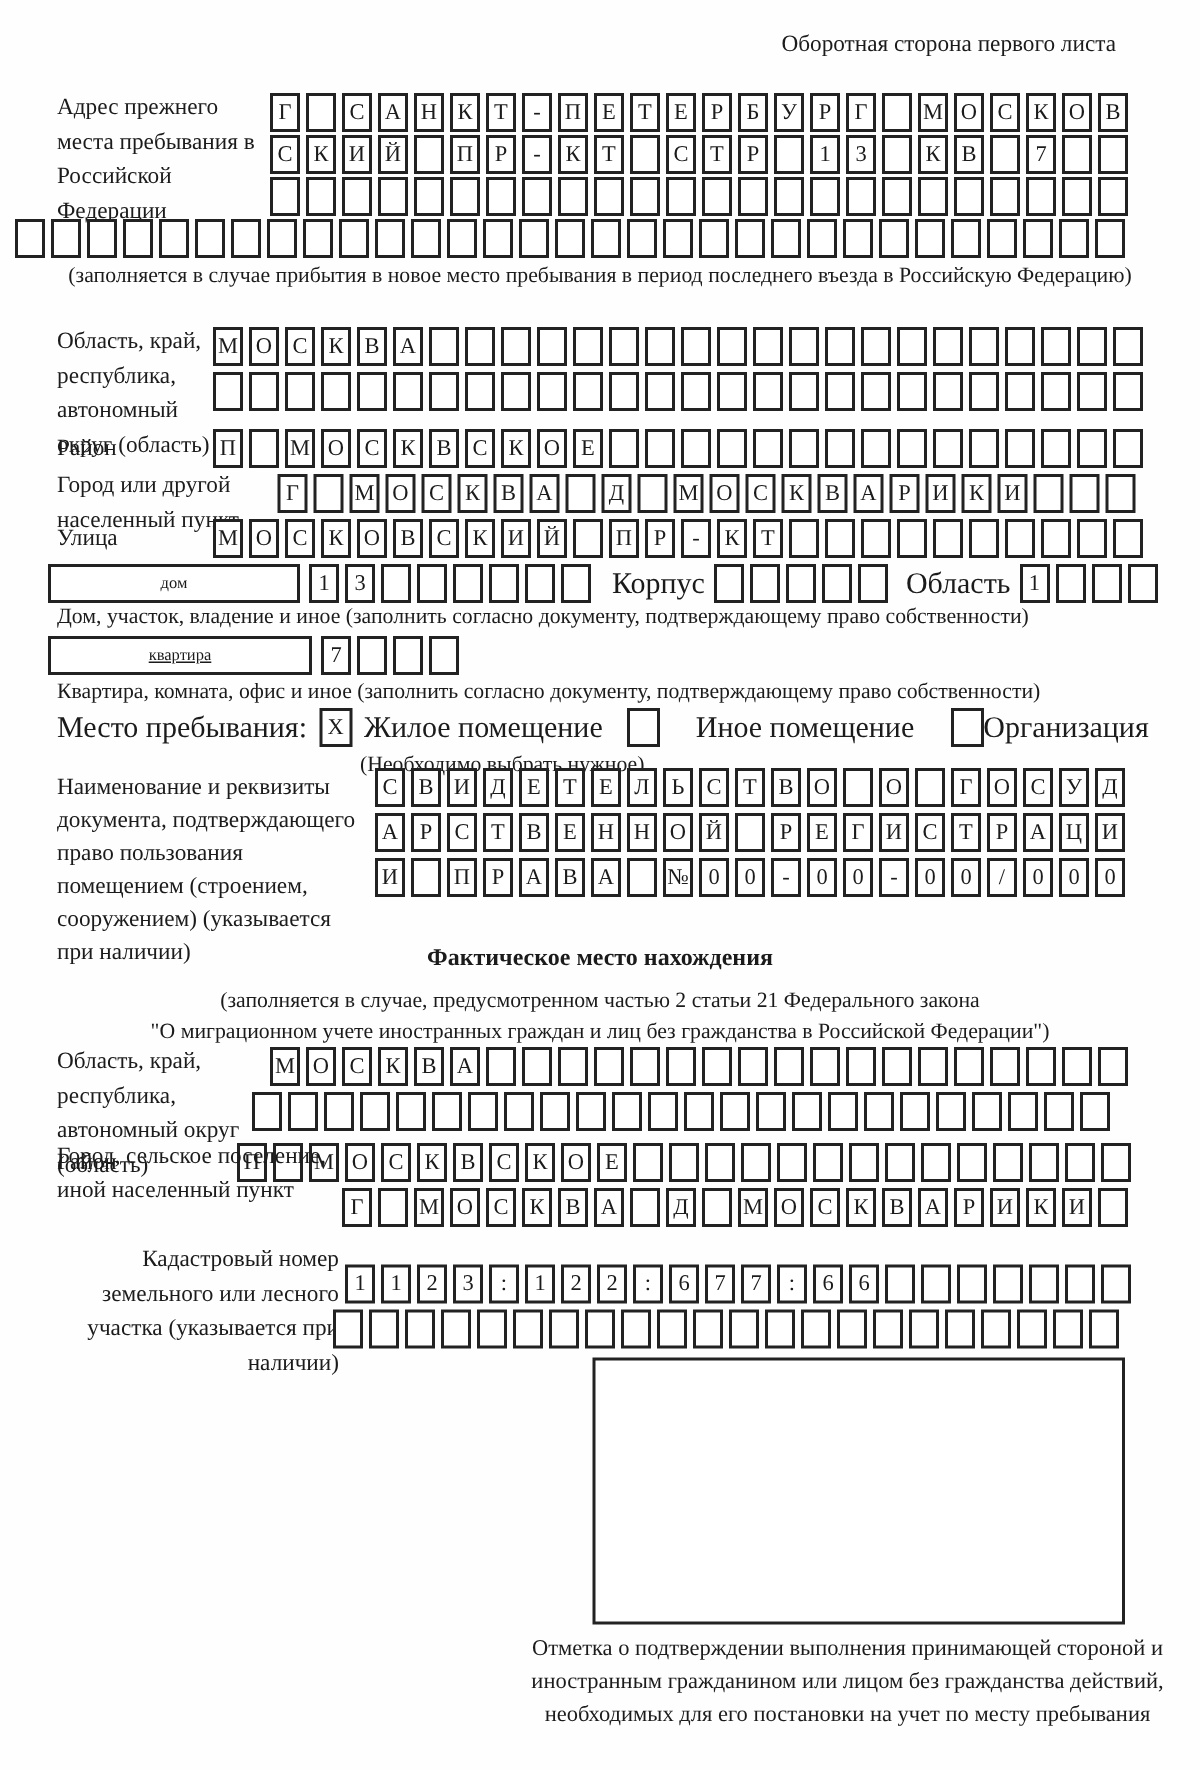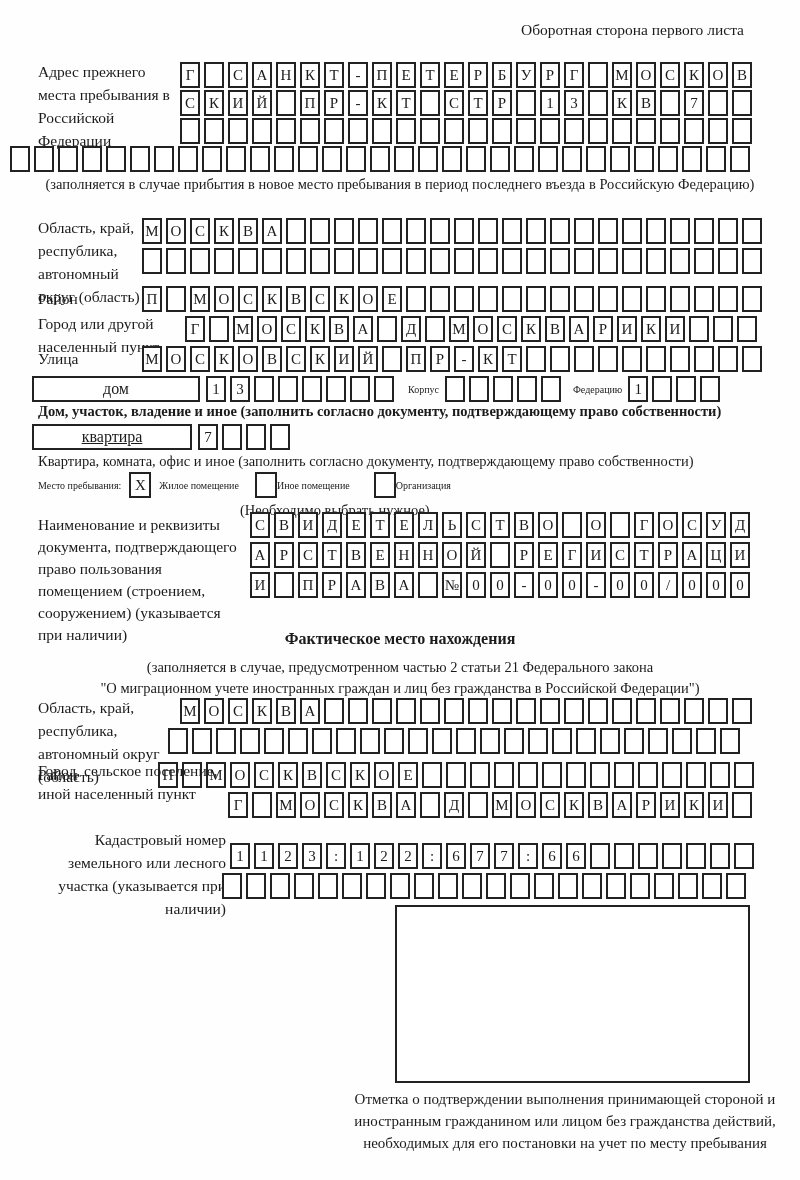--- a/index.html
+++ b/index.html
@@ -15,28 +15,28 @@
   .title { font-weight:bold; font-size:16.5px; }
   .cells { display:flex; gap:4px; }
   .cell {
     flex:0 0 20px; width:20px; height:26px; box-sizing:border-box;
     border:2px solid #222; background:#fff;
     display:flex; align-items:center; justify-content:center;
     font-size:15px; line-height:1;
   }
   .wbox {
     box-sizing:border-box; height:26px; border:2px solid #222; background:#fff;
-    display:flex; align-items:center; justify-content:center; font-size:16px;
+    display:flex; align-items:center; justify-content:center; font-size:11px;
   }
   .inline-row { display:flex; align-items:center; }
   .cbox {
     box-sizing:border-box; width:22px; height:26px; border:2px solid #222; background:#fff;
     display:inline-flex; align-items:center; justify-content:center; font-size:15px; flex:0 0 auto;
   }
-  .opt { font-size:10px; white-space:nowrap; }
+  .opt { font-size:20px; white-space:nowrap; }
   .stamp {
     box-sizing:border-box; border:2px solid #222; background:#fff;
   }
 </style>
 </head>
 <body>
 
 <div class="page">
 
   <div class="abs label" style="top:18px; right:56px;">Оборотная сторона первого листа</div>
@@ -315,47 +315,47 @@
         <span class="cell"></span>
       </div>
     <div class="opt" style="margin-left:14px;">Корпус</div>
     <div class="cells" style="margin-left:6px;">
         <span class="cell"></span>
         <span class="cell"></span>
         <span class="cell"></span>
         <span class="cell"></span>
         <span class="cell"></span>
       </div>
-    <div class="opt" style="margin-left:12px;">Федерацию</div>
+    <div class="opt" style="margin-left:12px;">Область</div>
     <div class="cells" style="margin-left:6px;">
         <span class="cell">1</span>
         <span class="cell"></span>
         <span class="cell"></span>
         <span class="cell"></span>
       </div>
   </div>
-  <div class="abs note" style="left:38px; top:402px;font-weight:bold;">Дом, участок, владение и иное (заполнить согласно документу, подтверждающему право собственности)</div>
+  <div class="abs note" style="left:38px; top:402px;">Дом, участок, владение и иное (заполнить согласно документу, подтверждающему право собственности)</div>
 
   <div class="abs inline-row" style="left:32px; top:424px;">
-    <div class="wbox" style="width:160px;text-decoration:underline;">квартира</div>
+    <div class="wbox" style="width:176px;text-decoration:underline;">квартира</div>
     <div class="cells" style="margin-left:6px;">
         <span class="cell">7</span>
         <span class="cell"></span>
         <span class="cell"></span>
         <span class="cell"></span>
       </div>
   </div>
   <div class="abs note" style="left:38px; top:452px;">Квартира, комната, офис и иное (заполнить согласно документу, подтверждающему право собственности)</div>
 
   <div class="abs inline-row" style="left:38px; top:472px;">
     <div class="opt">Место пребывания:</div>
     <span class="cbox" style="margin-left:8px;">X</span>
     <div class="opt" style="margin-left:8px;">Жилое помещение</div>
     <span class="cbox" style="margin-left:16px;"></span>
-    <div class="opt" style="margin-left:0;">Иное помещение</div>
+    <div class="opt" style="margin-left:24px;">Иное помещение</div>
     <span class="cbox" style="margin-left:24px;"></span>
     <div class="opt" style="">Организация</div>
   </div>
   <div class="abs note" style="left:240px; top:501px;">(Необходимо выбрать нужное)</div>
 
   <div class="abs label" style="left:38px; top:514px; width:208px; line-height:22px;">Наименование и реквизиты документа, подтверждающего право пользования помещением (строением, сооружением) (указывается при наличии)</div>
   <div class="abs cells" style="left:250px; top:512px;">
       <span class="cell">С</span>
       <span class="cell">В</span>
       <span class="cell">И</span>

